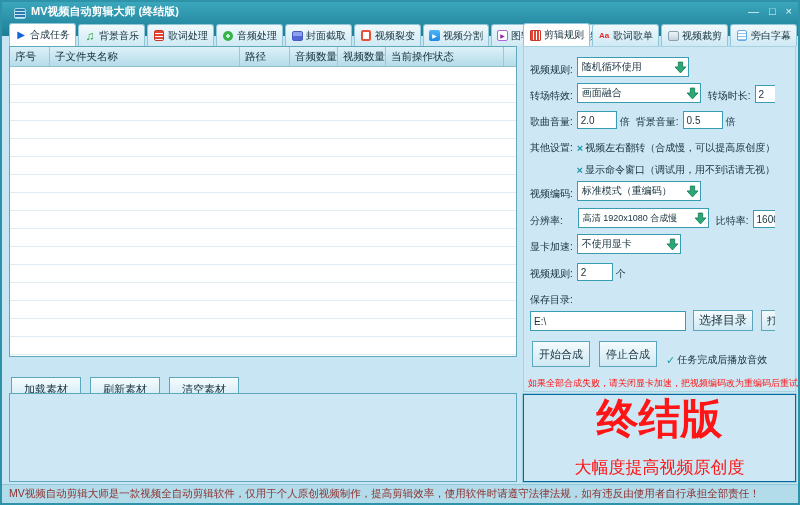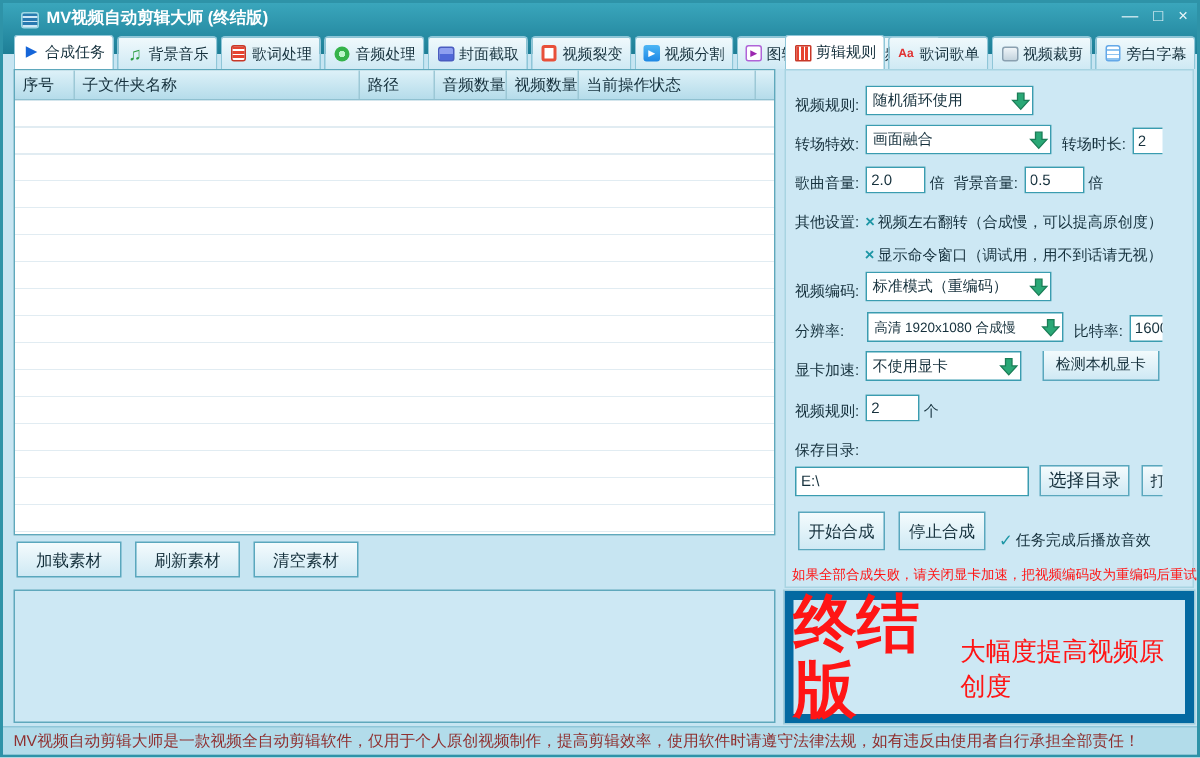--- a/index.html
+++ b/index.html
@@ -58,21 +58,21 @@
   .mtable { position:absolute; left:7px; top:44px; width:508px; height:311px;
             border:1px solid #5fa8bc; background:#fff; }
   .thead { display:flex; height:20px; background:linear-gradient(#ddf1f8,#b5dcea);
            border-bottom:1px solid #8fc0d0; font-size:10.5px; color:#15303c; }
   .th { padding:3px 0 0 5px; border-right:1px solid #9cc8d6; white-space:nowrap;
         overflow:hidden;font-family:Liberation Mono, monospace; }
   .tbody { height:289px;
            background:repeating-linear-gradient(to bottom,#ffffff 0 17px,#e1ecf2 17px 18px); }
 
   
-  .matbtns { position:absolute; left:9px; top:359px; display:flex; gap:9px; }
+  .matbtns { position:absolute; left:9px; top:375px; display:flex; gap:9px; }
   .btn { border:1px solid #5aa7bd; background:linear-gradient(#f4fbfd,#cfe9f4);
          color:#15303c; font-size:11px; white-space:nowrap;
          display:inline-flex; align-items:center; justify-content:center;
          font-family:"Liberation Sans","DejaVu Sans",sans-serif; cursor:default; }
   .matbtns .btn { width:70px; height:24px; }
 
   
   .logpanel { position:absolute; left:7px; top:391px; width:508px; height:89px;
               border:1px solid #5fa8bc; background:#cde8f4; }
 
@@ -90,22 +90,22 @@
             padding:0 3px; color:#15303c; flex:none;
             font-family:"Liberation Sans","DejaVu Sans",sans-serif; }
   .unit { margin:0 6px 0 3px; }
   .opt { display:flex; align-items:center; gap:2px; }
   .mark { color:#1d96a5; font-weight:bold; font-size:11px; }
   .warn { position:absolute; left:4px; top:330px; color:#ff1515; font-size:9px;
           white-space:nowrap; }
 
   
   .promo { position:absolute; left:521px; top:392px; width:273px; height:88px;
-           border:6px solid #0369a1; outline:1px solid #9fccda; background:#cde8f4;
-           display:flex; align-items:center; justify-content:center; }
+           border:1px solid #0369a1; outline:1px solid #9fccda; background:#cde8f4;
+           display:flex; flex-direction:column; align-items:center; justify-content:center; }
   .promo-title { color:#ff1515; font-size:42px; font-weight:bold; line-height:1.05; }
   .promo-sub { color:#ff1515; font-size:17px; margin-top:15px; }
 
   
   .statusbar { position:absolute; left:0; bottom:0; width:100%; height:19px;
                background:#b2dcea; border-top:1px solid #8fc6d8; display:flex;
                align-items:center; padding-left:7px; font-size:10.5px; color:#8f3030;
                white-space:nowrap; }
 </style>
 </head>
@@ -294,21 +294,20 @@
     </div>
 
     <div class="srow" style="top:187px">
       <span class="slabel">显卡加速:</span>
       <span class="dd" style="width:104px">
         <span>不使用显卡</span>
         <svg width="13" height="13" viewBox="0 0 12 12">
             <path d="M4 1h4v4.5h3L6 11 1 5.5h3z" fill="#2aa876" stroke="#1b7d57" stroke-width="0.8"></path>
           </svg>
       </span>
-      <button class="btn" style="height:22px; padding:0 8px; margin-left:14px; font-size:10px">检测本机显卡</button>
     </div>
 
     <div class="srow" style="top:214px">
       <span class="slabel">视频规则:</span>
       <input class="tinput" style="width: 36px;" value="2">
       <span class="unit">个</span>
     </div>
 
     <div class="srow" style="top:240px">
       <span class="slabel">保存目录:</span>

